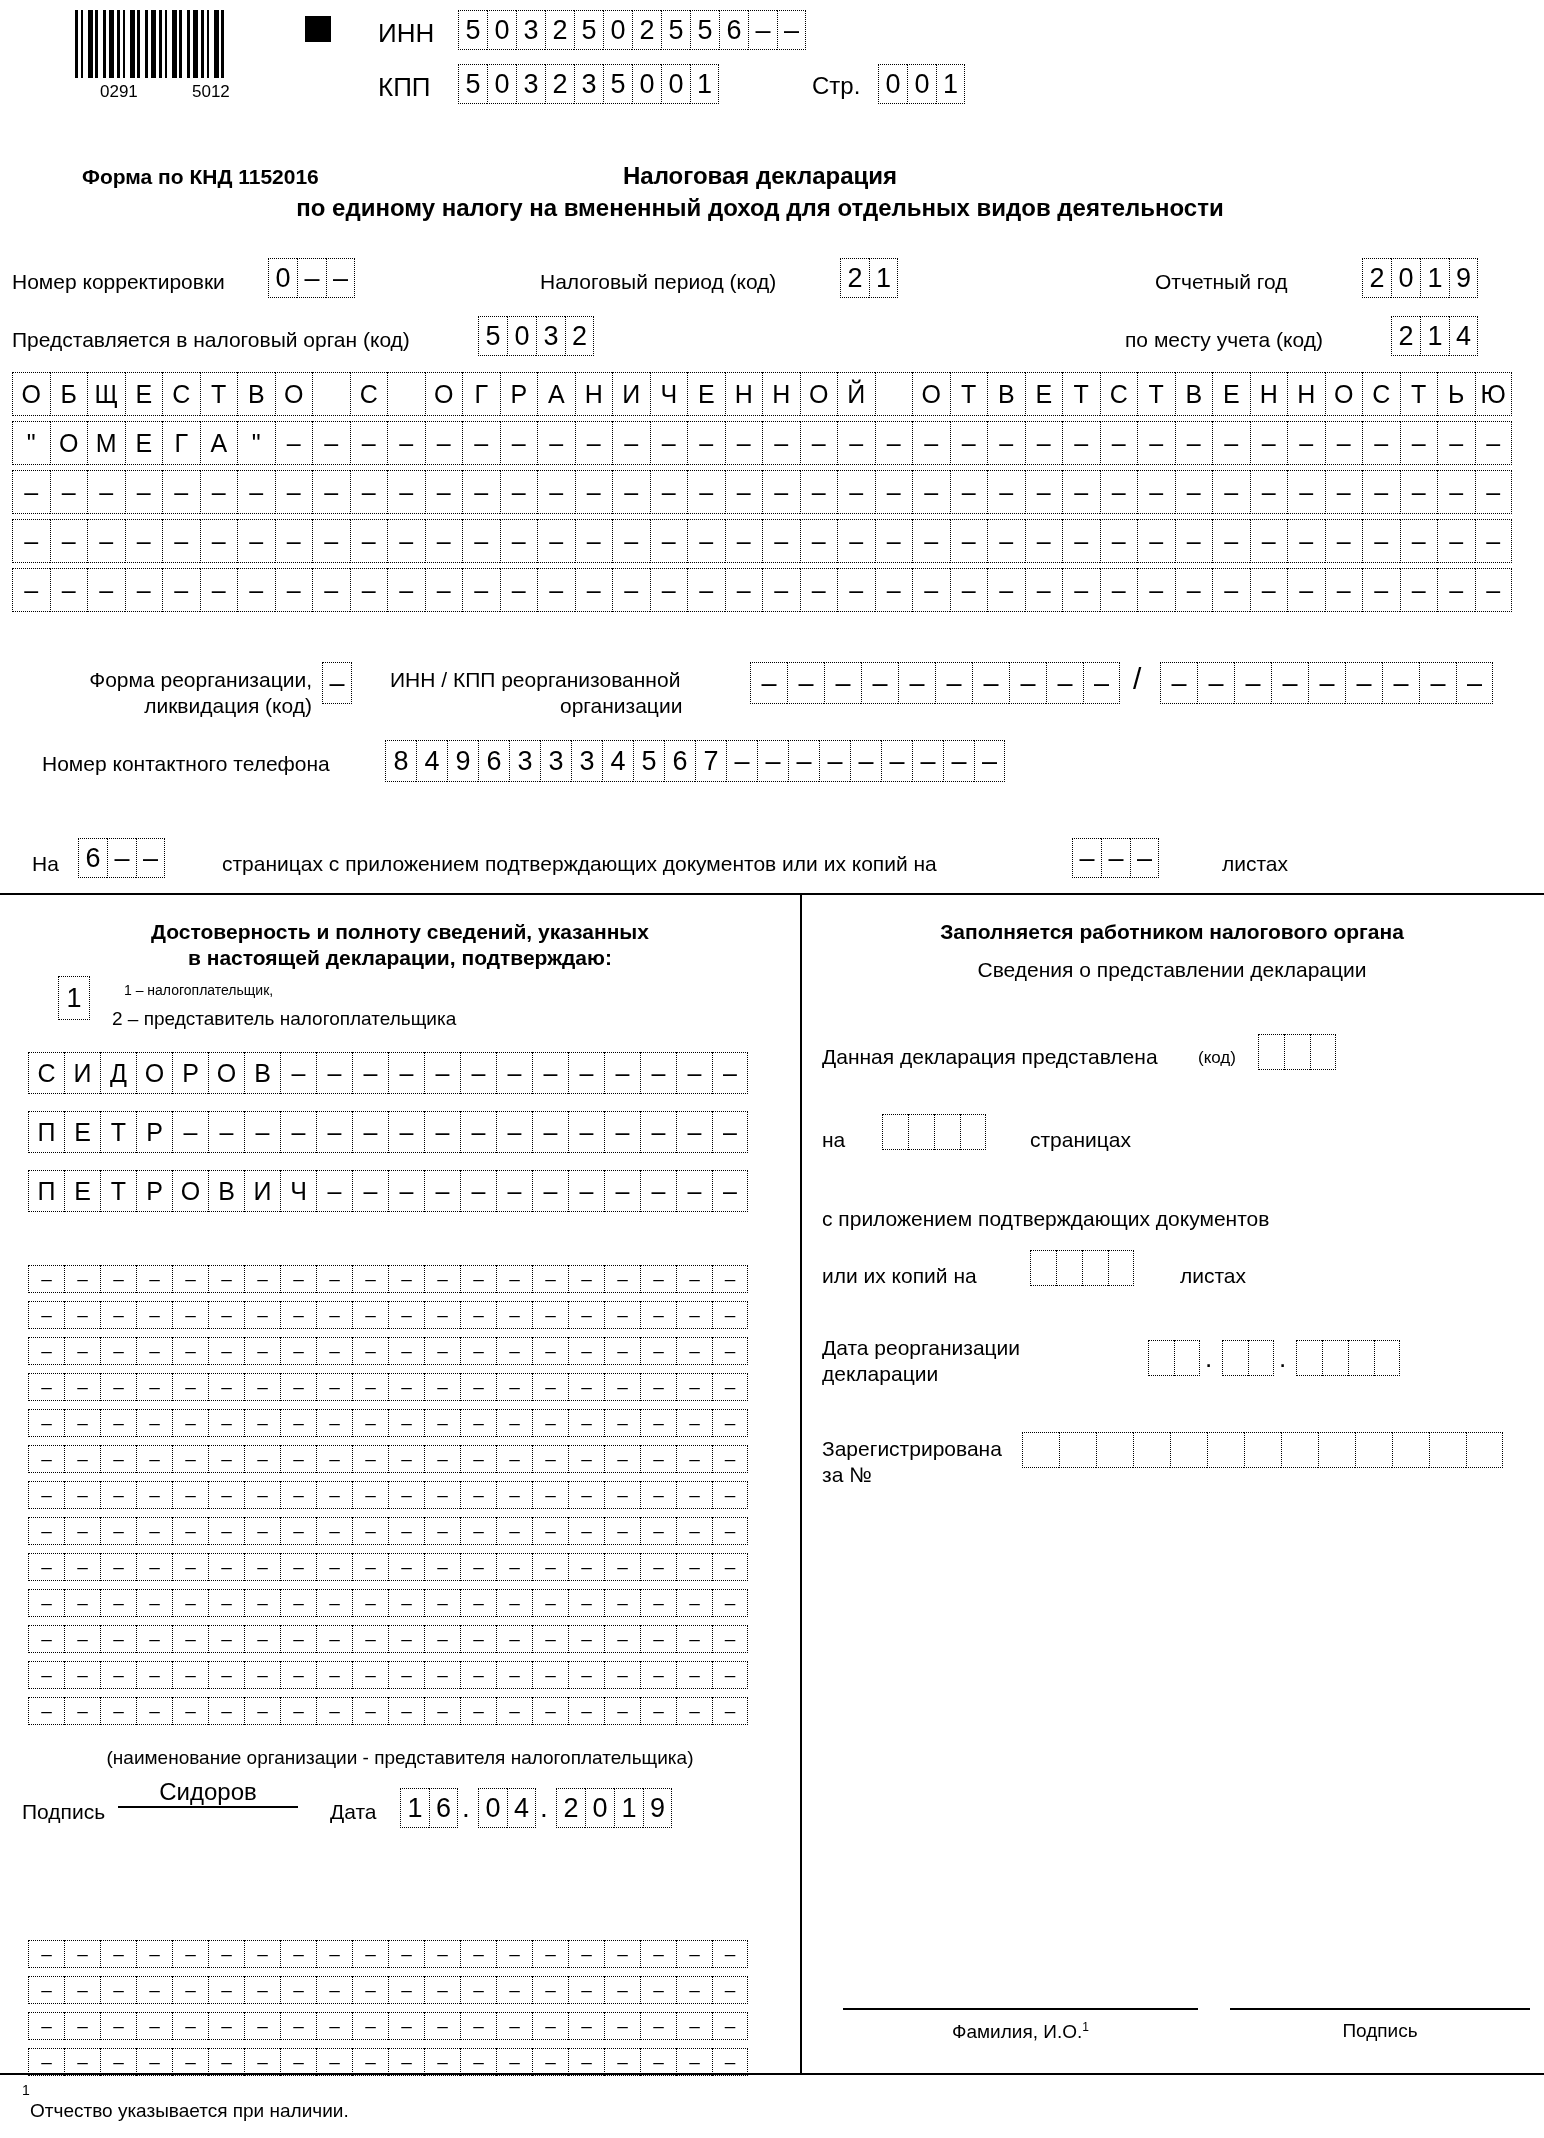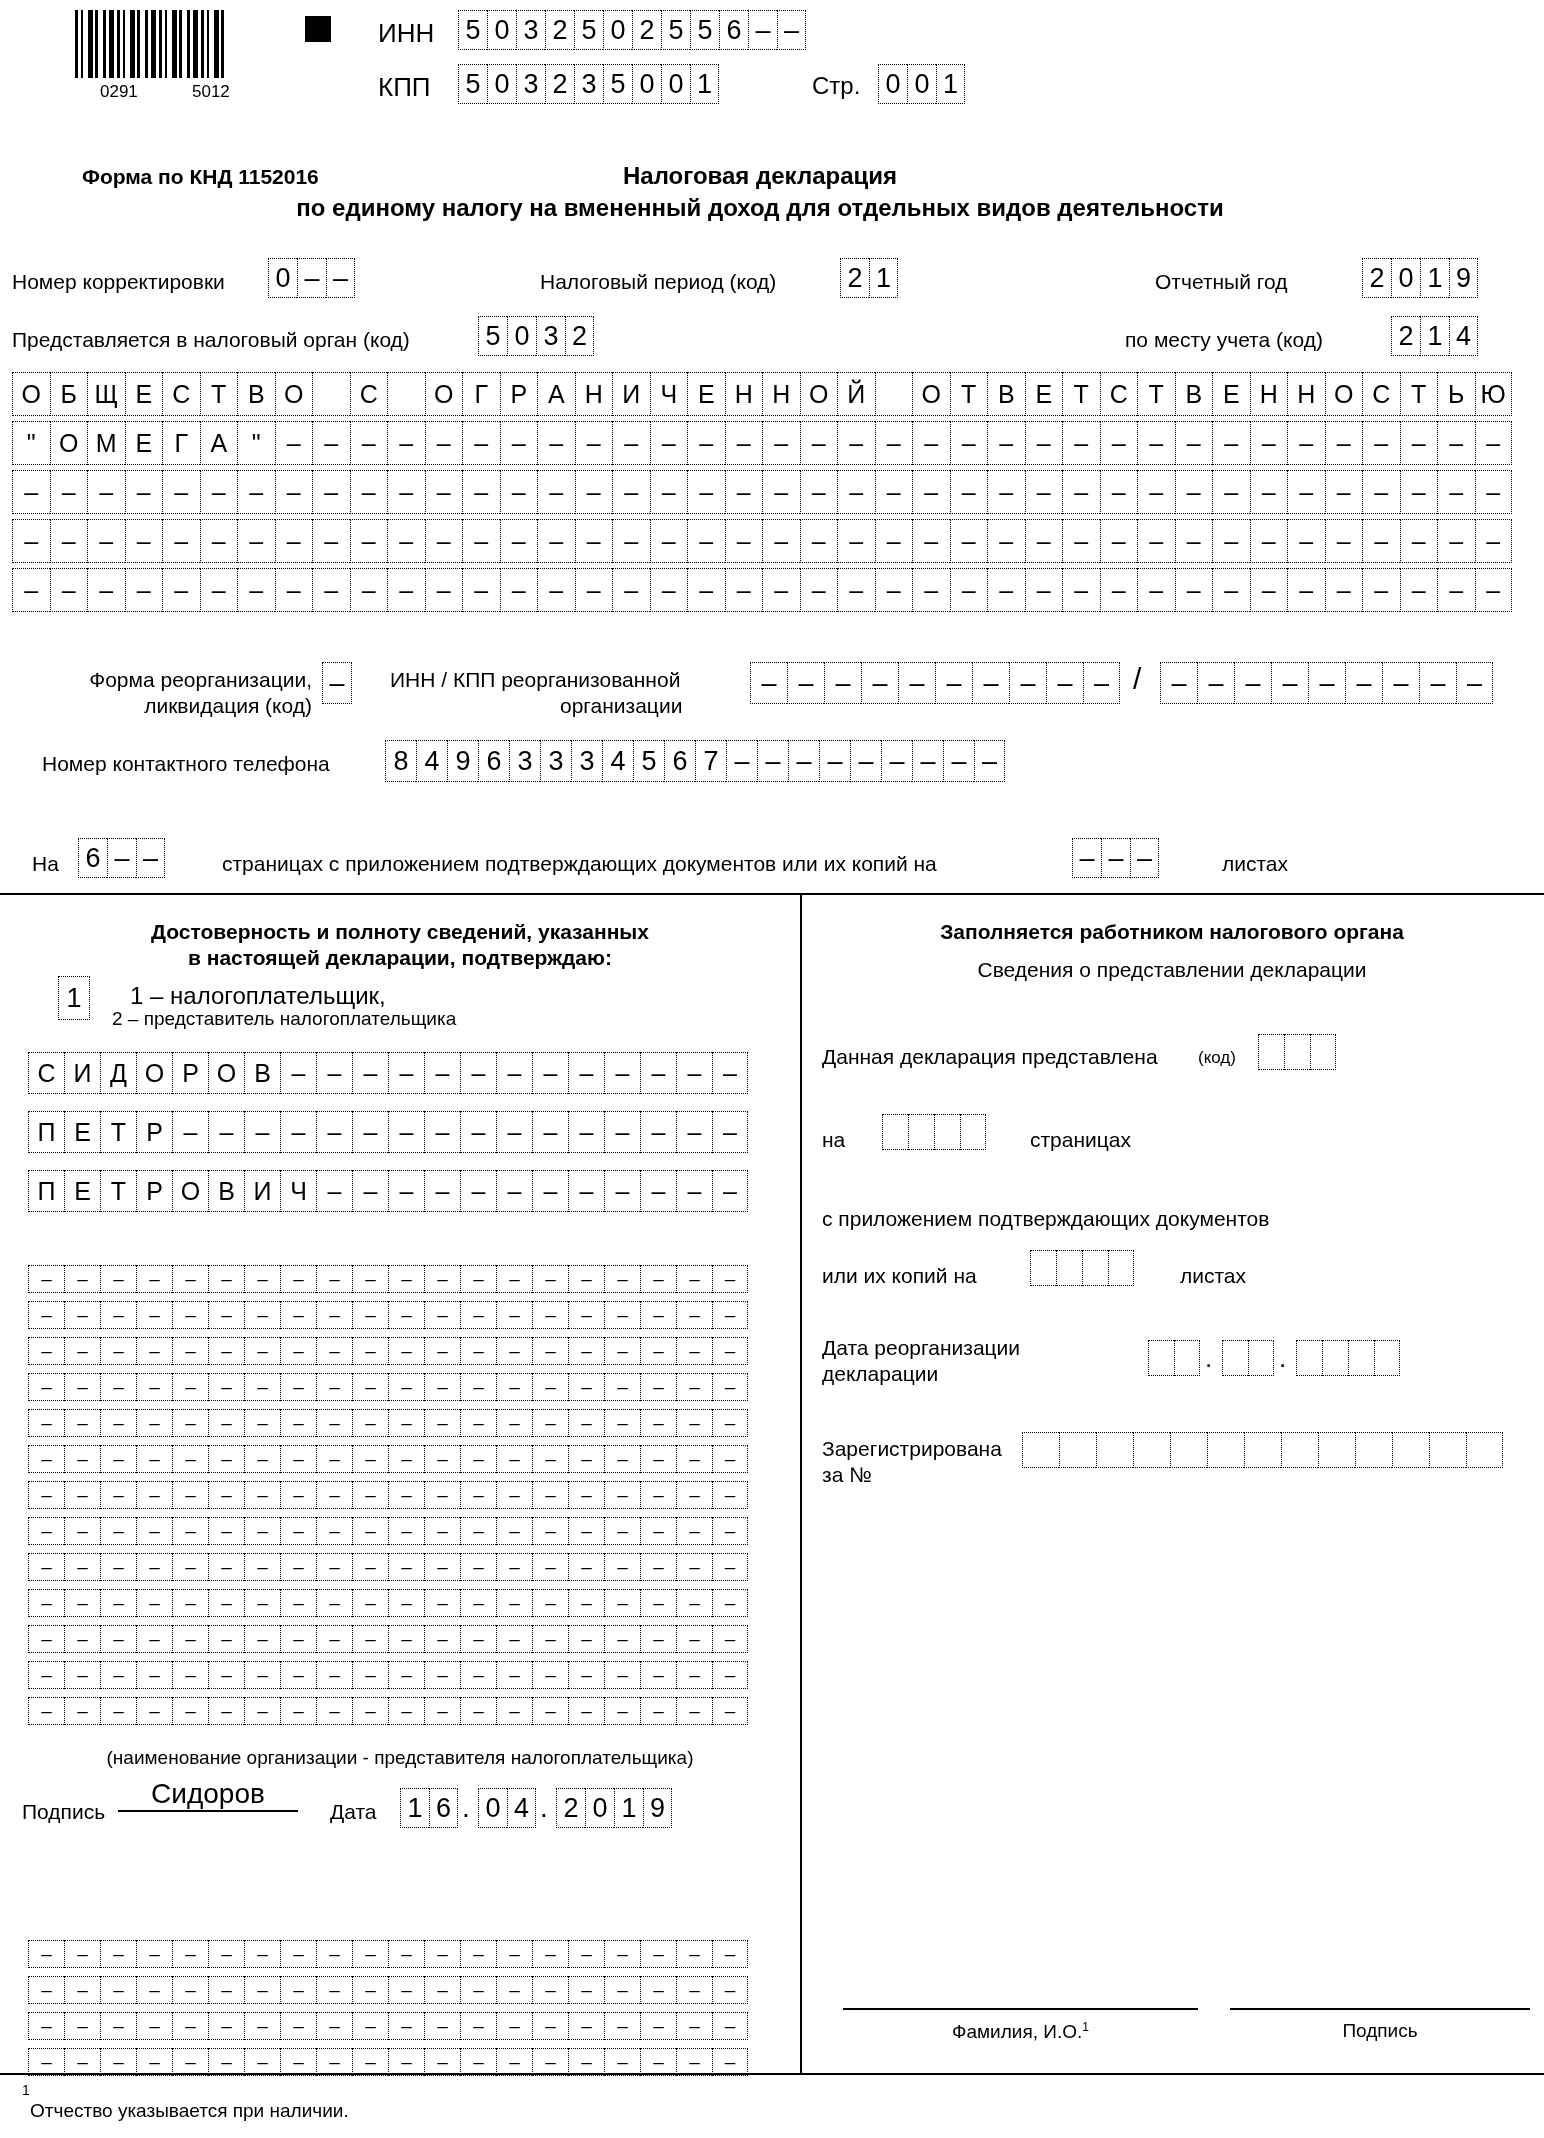--- a/index.html
+++ b/index.html
@@ -46,21 +46,21 @@
   
   .title{font-size:24px;font-weight:bold;text-align:center;}
   .subtitle{font-size:24px;font-weight:bold;text-align:center;}
 
   .hr{position:absolute;left:0;width:1544px;height:2px;background:#000;}
   .vr{position:absolute;width:2px;background:#000;}
 
   .center{text-align:center;}
 
   .sig-line{display:inline-block;border-bottom:2px solid #000;width:180px;text-align:center;
-    font-size:28px;vertical-align:bottom;}
+    font-size:24px;vertical-align:bottom;}
   .sup{font-size:12px;vertical-align:super;}
   .thin-line{position:absolute;height:2px;background:#000;}
 </style>
 </head>
 <body>
 
 <div class="page">
 
   <div class="barcode"></div>
   <div class="bc-num" style="left:100px;top:82px;">0291</div>
@@ -428,21 +428,21 @@
 
   <div class="hr" style="top:893px;"></div>
   <div class="hr" style="top:2073px;"></div>
   <div class="vr" style="left:800px;top:893px;height:1180px;"></div>
 
   <div class="abs lbl-b center" style="left:20px;top:946px;width:760px;font-size:21px;">в настоящей декларации, подтверждаю:</div>
   <div class="abs lbl-b center" style="left:20px;top:920px;width:760px;font-size:21px;">Достоверность и полноту сведений, указанных</div>
   <div class="abs cells" style="left:58px;top:976px;">
     <div class="cell" style="width:32px;height:44px;line-height:42px;">1</div>
   </div>
-  <div class="abs lbl" style="left:130px;top:982px;font-size:24px;">1 – налогоплательщик,</div>
+  <div class="abs lbl" style="left:124px;top:982px;font-size:14px;">1 – налогоплательщик,</div>
   <div class="abs lbl" style="left:112px;top:1008px;font-size:19px;">2 – представитель налогоплательщика</div>
 
   <div id="fio-grid" class="abs" style="left:28px;top:1052px;">
       <div class="cells " style="display: flex; margin-bottom: 17px;">
         <div class="cell" style="width: 36px; height: 42px; line-height: 40px; font-size: 25px;">С</div>
         <div class="cell" style="width: 36px; height: 42px; line-height: 40px; font-size: 25px;">И</div>
         <div class="cell" style="width: 36px; height: 42px; line-height: 40px; font-size: 25px;">Д</div>
         <div class="cell" style="width: 36px; height: 42px; line-height: 40px; font-size: 25px;">О</div>
         <div class="cell" style="width: 36px; height: 42px; line-height: 40px; font-size: 25px;">Р</div>
         <div class="cell" style="width: 36px; height: 42px; line-height: 40px; font-size: 25px;">О</div>

